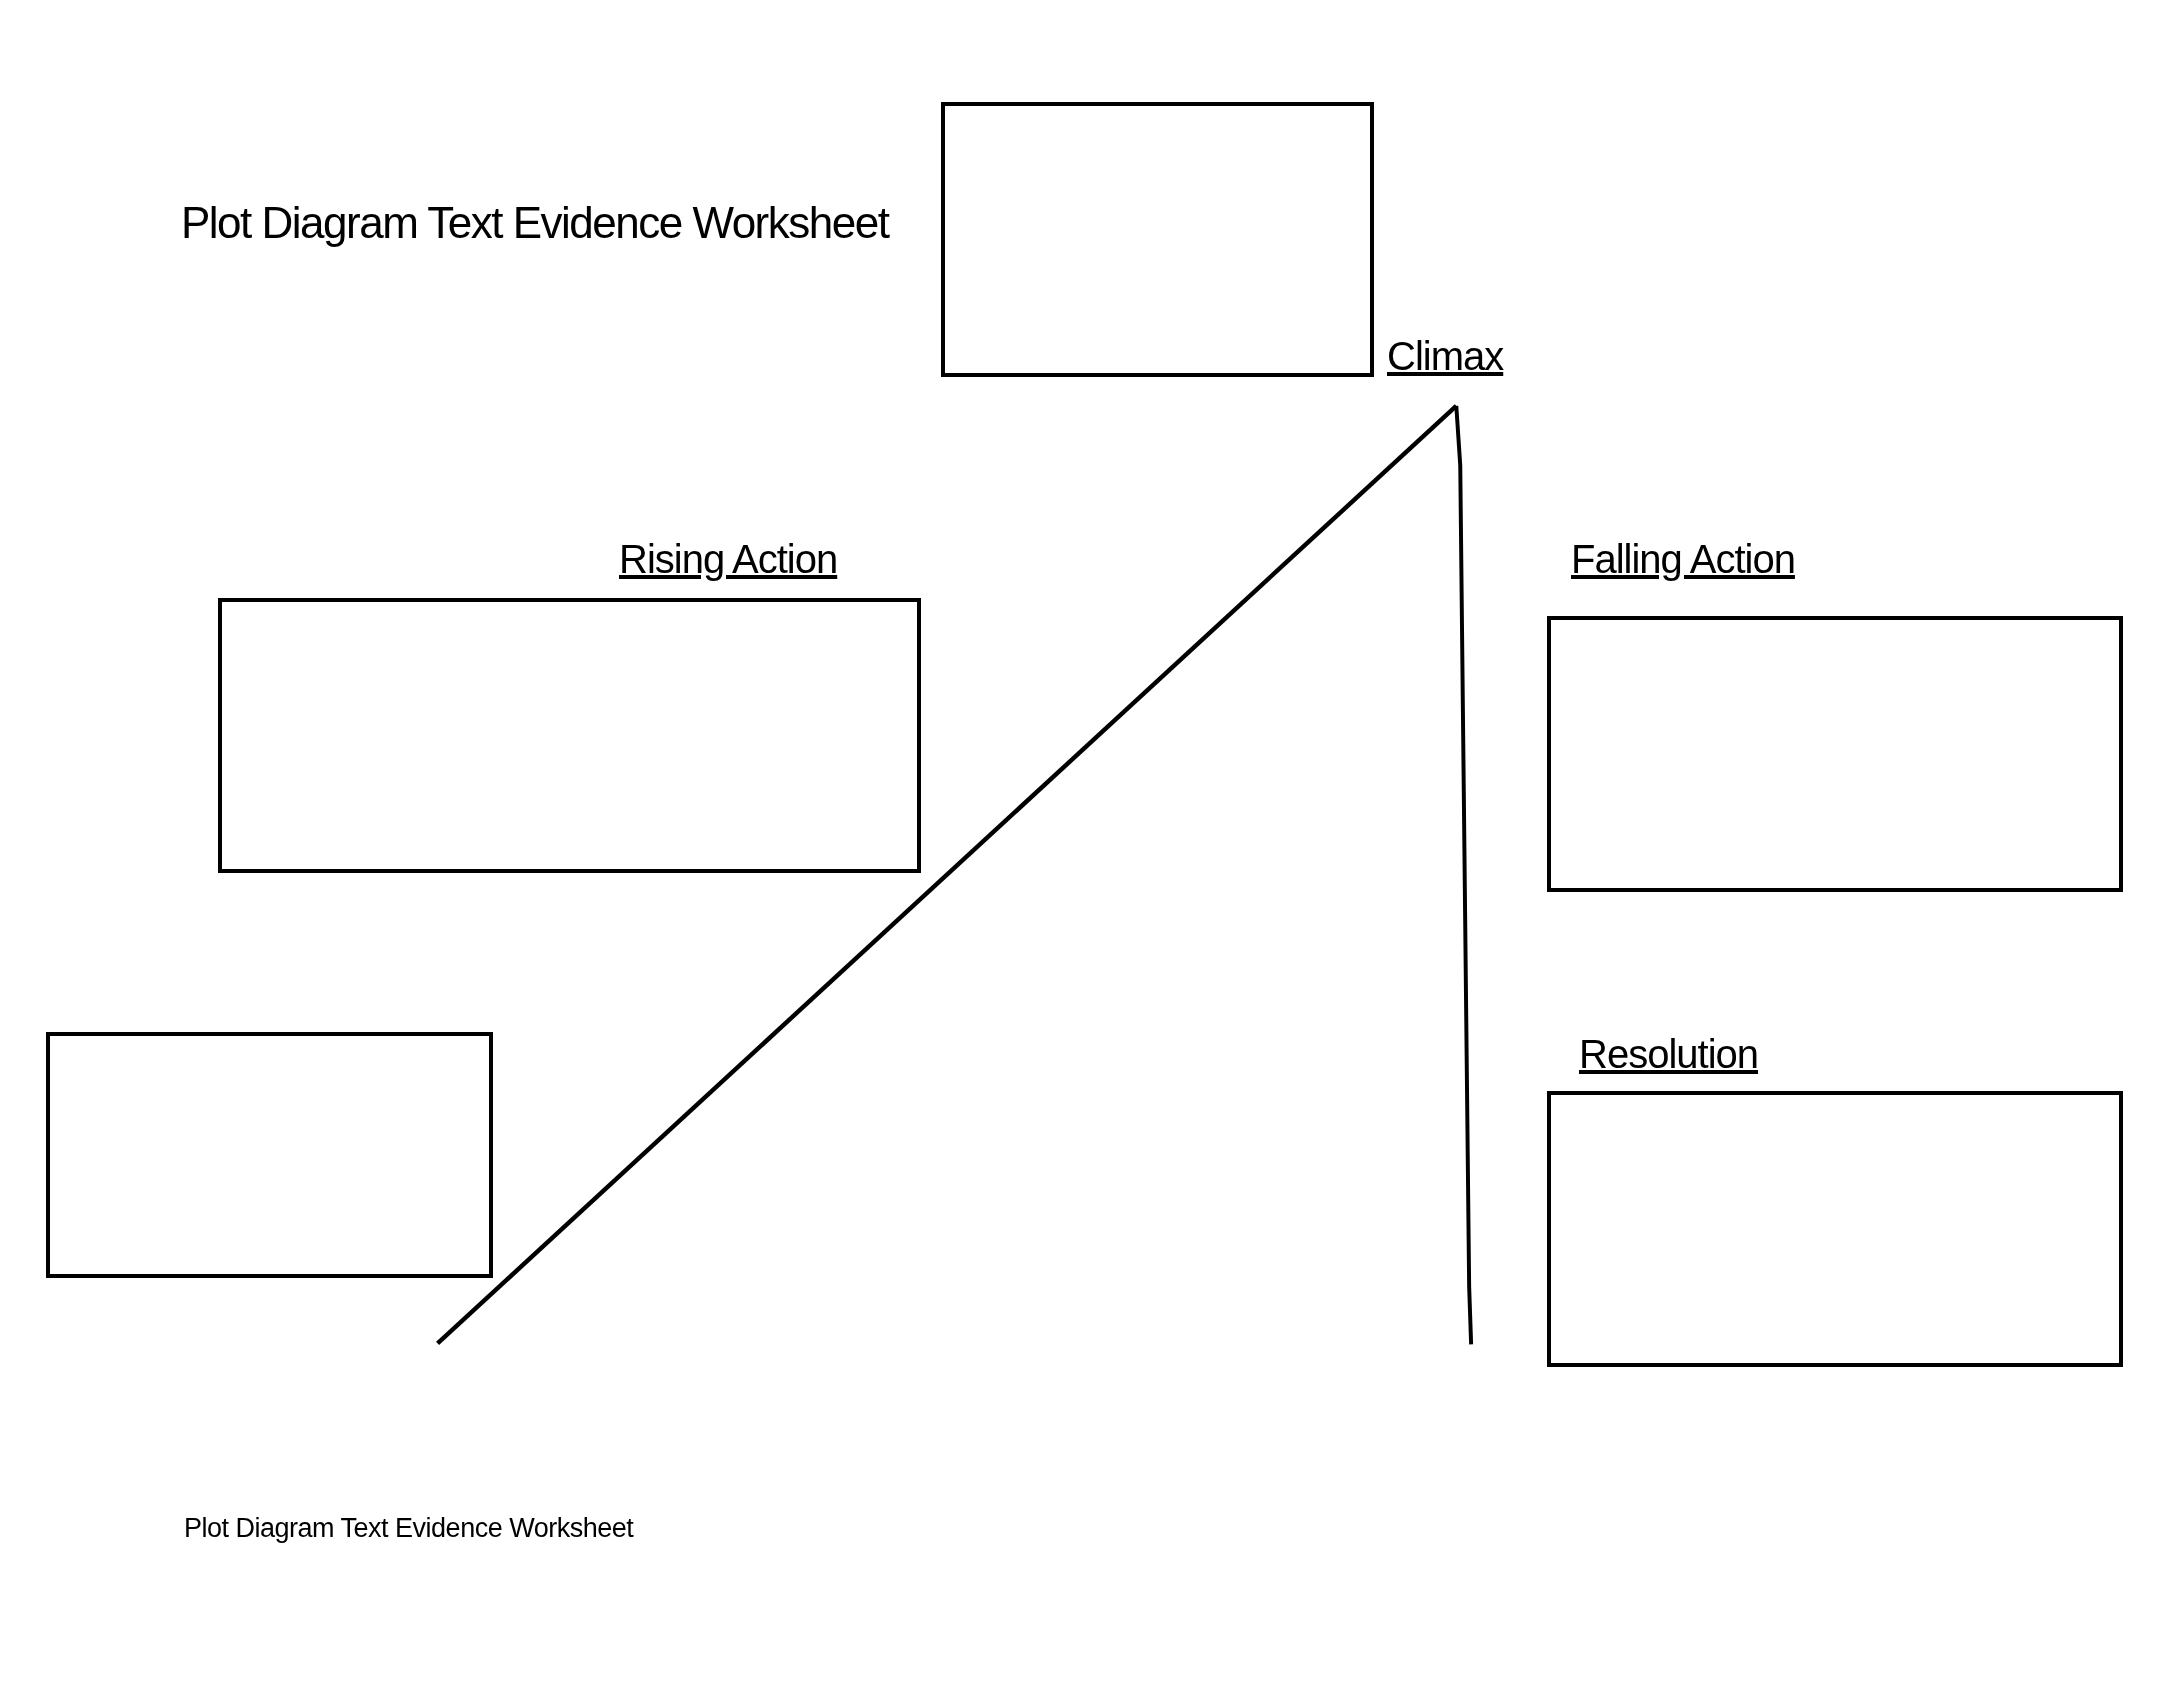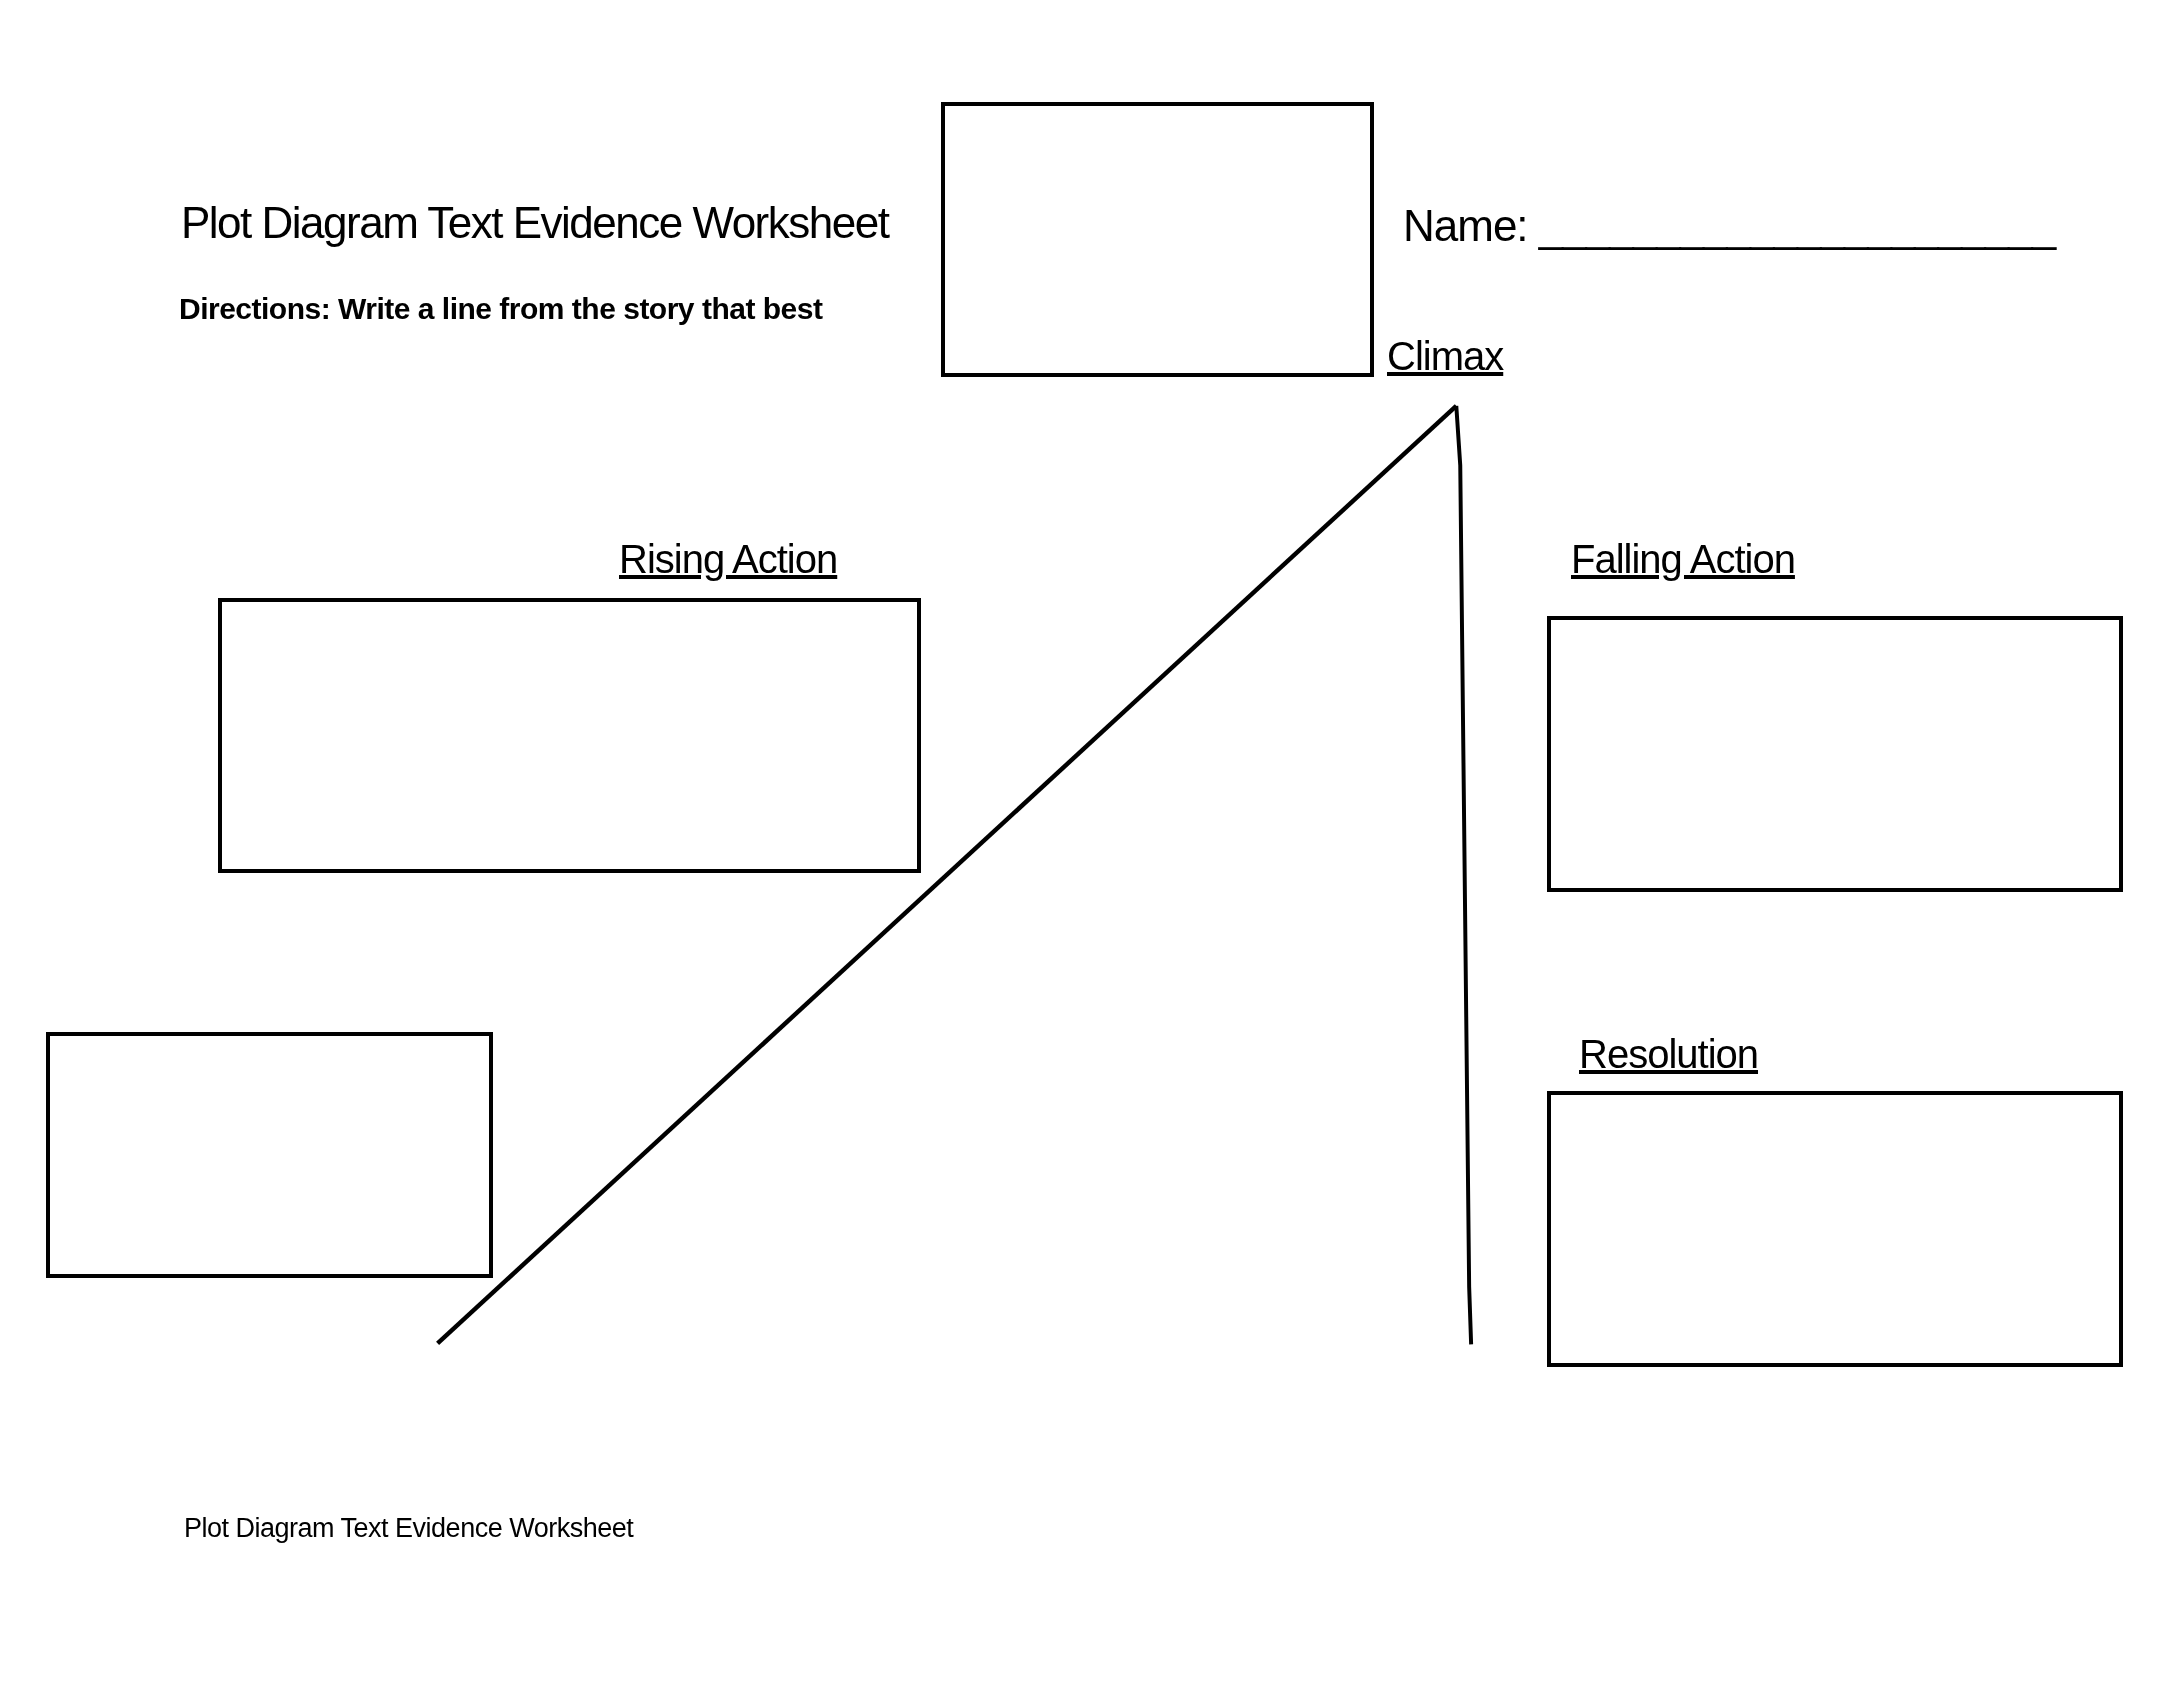--- a/index.html
+++ b/index.html
@@ -32,27 +32,22 @@
 <div class="sheet">
 
   <svg class="lines" width="2178" height="1683" viewBox="0 0 2200 1700">
     <polyline points="442,1357 1471,410" fill="none" stroke="#000000" stroke-width="4.5"></polyline>
     <polyline points="1471,410 1475,470 1484,1300 1486,1358" fill="none" stroke="#000000" stroke-width="4"></polyline>
   </svg>
 
   <div class="abs title" style="left:181px;top:197px;">Plot Diagram Text Evidence Worksheet</div>
 
   <div class="abs directions" style="left:179px;top:282px;">
-    <div>Directions: Write a line from the story that best</div>
   </div>
 
-  <div class="abs namefield" style="left:1403px;top:200px;">
-    <span>Name:</span>
-    <span>______________________</span>
-  </div>
 
   <div class="answer-box" style="left:941px;top:102px;width:433px;height:275px;"></div>
   <div class="abs plotlabel" style="left:1387px;top:332px;">Climax</div>
 
   <div class="abs plotlabel" style="left:619px;top:535px;text-align:center;">Rising Action</div>
   <div class="answer-box" style="left:218px;top:598px;width:703px;height:275px;"></div>
 
   <div class="abs plotlabel" style="left:1571px;top:535px;">Falling Action</div>
   <div class="answer-box" style="left:1547px;top:616px;width:576px;height:276px;"></div>
 

